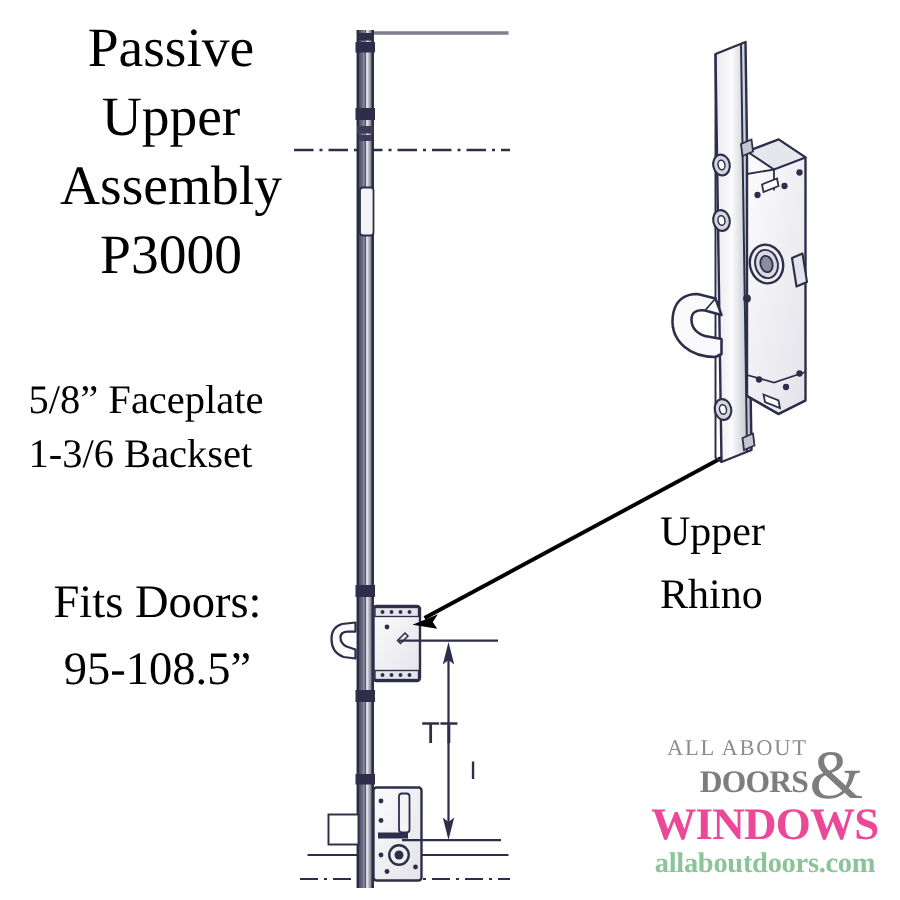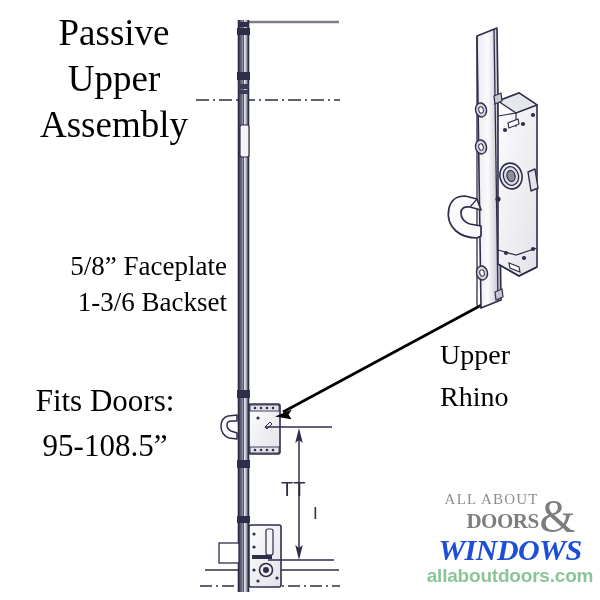--- a/index.html
+++ b/index.html
@@ -27,24 +27,24 @@
   .title-line {
     font-family: "Liberation Serif", serif;
     font-size: 37px;
     line-height: 46px;
     color: #000000;
     white-space: nowrap;
   }
 
   #spec-block {
     position: absolute;
-    left: 9px;
+    left: 19px;
     top: 248px;
     width: 218px;
-    text-align: right;
+    text-align: left;
   }
   .spec-line {
     font-family: "Liberation Serif", serif;
     font-size: 27px;
     line-height: 36px;
     color: #000000;
     white-space: nowrap;
   }
 
   #fits-block {
@@ -138,27 +138,26 @@
     color: #7d7d7d;
     line-height: 40px;
     margin-left: 1px;
     margin-bottom: -3px;
   }
   .logo-windows {
     font-family: "Liberation Serif", serif;
     font-weight: bold;
     font-size: 30px;
     letter-spacing: -0.5px;
-    color: #1d4ed8;
+    color: #ec4899;
     line-height: 29px;
     margin-top: 1px;
-    font-style: italic;
   }
   .logo-url {
-    font-family: Liberation Sans, sans-serif;
+    font-family: Liberation Serif, serif;
     font-weight: bold;
     font-size: 19px;
     color: #8cc49a;
     line-height: 22px;
     margin-top: 1px;
     letter-spacing: -0.2px;
   }
 
   svg { display: block; }
   #art {
@@ -169,20 +168,21 @@
 </style>
 </head>
 <body>
 
 <div id="page">
 
   <div id="title-block">
     <div class="title-line">Passive</div>
     <div class="title-line">Upper</div>
     <div class="title-line">Assembly</div>
+    <div class="title-line">P3000</div>
   </div>
 
   <div id="spec-block">
     <div class="spec-line">5/8” Faceplate</div>
     <div class="spec-line">1-3/6 Backset</div>
   </div>
 
   <div id="fits-block">
     <div class="fits-line">Fits Doors:</div>
     <div class="fits-line">95-108.5”</div>

